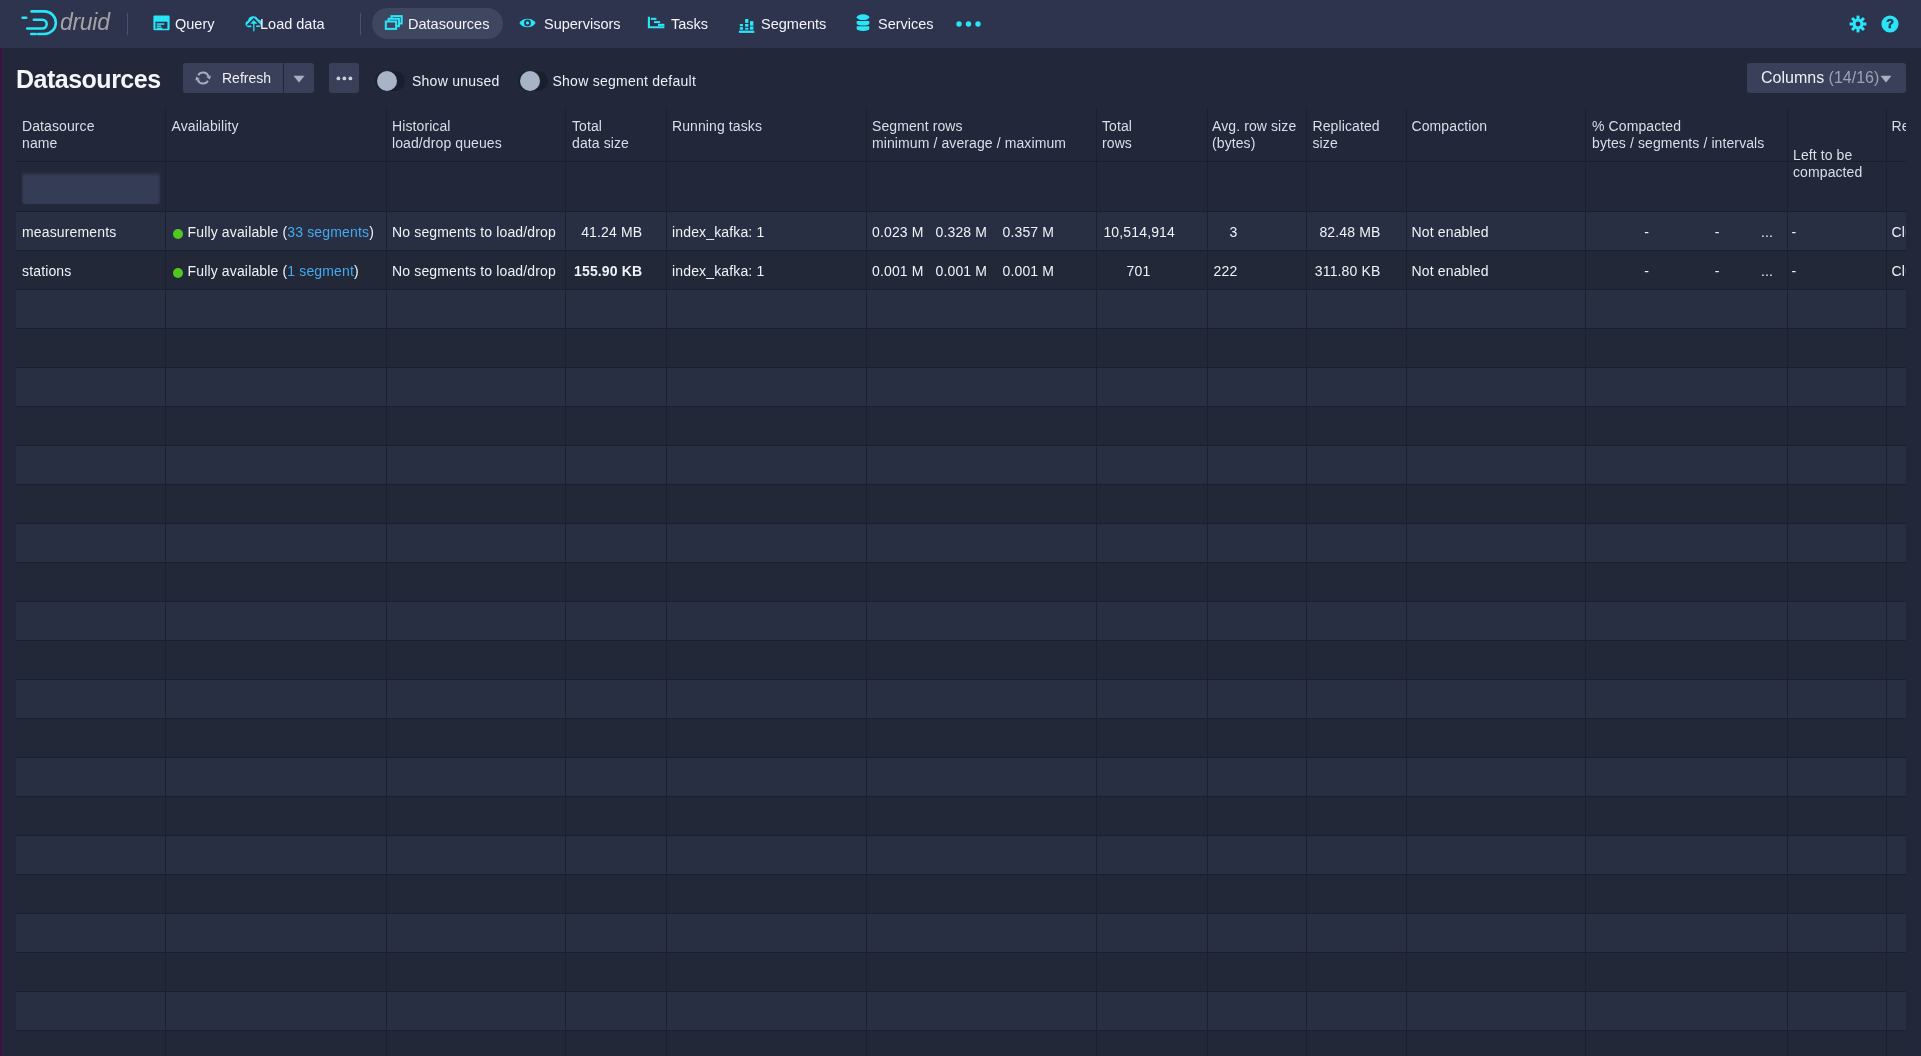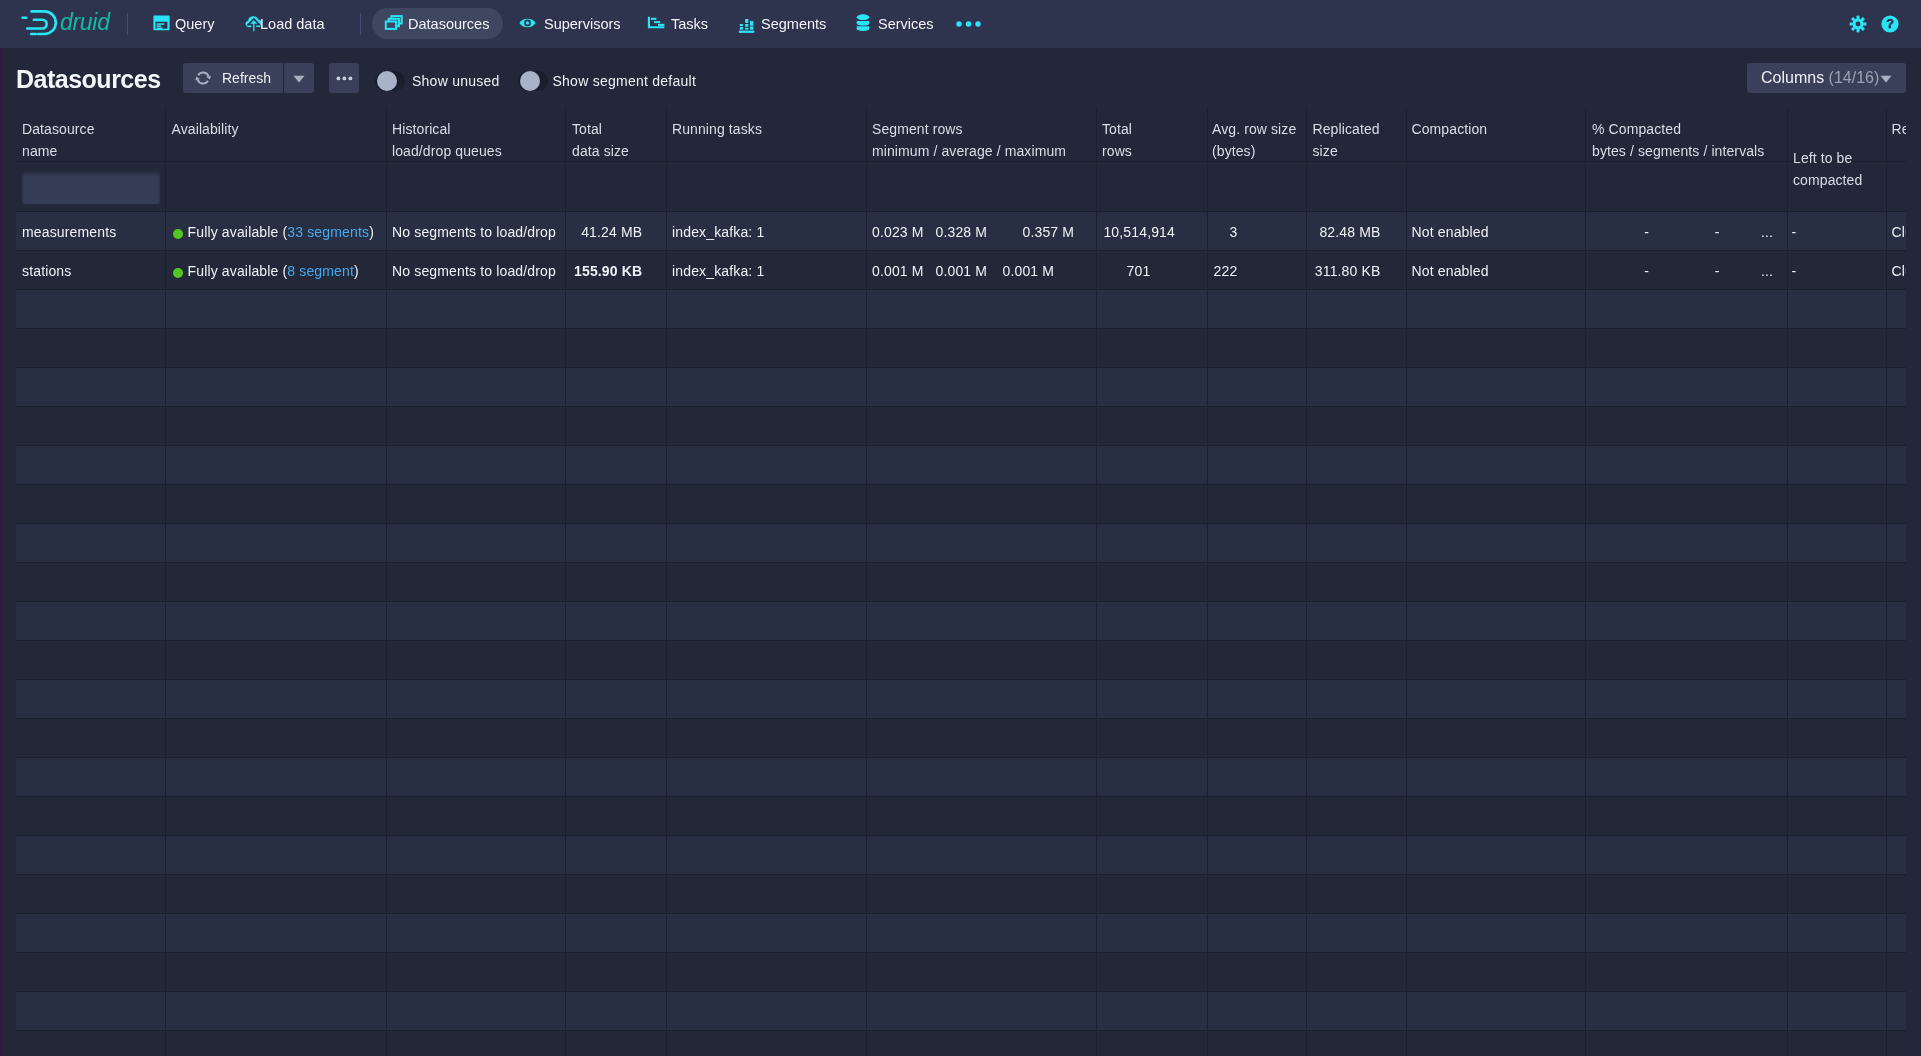--- a/index.html
+++ b/index.html
@@ -17,21 +17,21 @@
   }
   .strip {
     position:absolute; left:0; top:48px; width:1.6px; height:1008px;
     background:#3E1145;
   }
   .sep { position:absolute; top:13px; width:1px; height:22px; background:#475073; }
   .navlabel { position:absolute; top:0; height:48px; line-height:48px; font-size:14.5px; color:#F2F4F8; }
   .pill { position:absolute; left:372px; top:8px; width:131px; height:31px; border-radius:16px; background:#3F465F; }
   .wordmark {
     position:absolute; left:60px; top:9px; font-size:23px; font-style:italic;
-    color:#14b8a6; letter-spacing:-0.3px;
+    color:#a3a3a3; letter-spacing:-0.3px;
   }
   .title {
     position:absolute; left:16px; top:64.5px; font-size:25px; font-weight:700; color:#F4F6FA;
     letter-spacing:-0.5px;
   }
   .btn {
     position:absolute; top:63px; height:30px; background:#3A4059; border-radius:3px;
     color:#EDEFF5; font-size:14px;
   }
   .toggle-track { position:absolute; top:70.5px; width:30px; height:20px; border-radius:10px; background:#1A1F2E; }
@@ -41,21 +41,21 @@
   .tbl { position:absolute; left:15.5px; top:108px; width:1890.5px; height:948px; overflow:hidden; }
   .thead { position:absolute; left:0; top:0; width:1890.5px; height:54px; border-bottom:1px solid #1A1F2C; }
   .tfilter { position:absolute; left:0; top:54px; width:1890.5px; height:50px; border-bottom:1px solid #1A1F2C; }
   .tbody {
     position:absolute; left:0; top:104px; width:1890.5px; height:844px;
     background:repeating-linear-gradient(180deg,
       #292F42 0px, #292F42 38px, #1B202E 38px, #1B202E 39px,
       #232839 39px, #232839 77px, #1B202E 77px, #1B202E 78px);
   }
   .vline { position:absolute; top:0; width:1px; height:948px; background:#1C2130; }
-  .hcell { position:absolute; top:9.5px; font-size:14px; line-height:22px; color:#D9DEE8; letter-spacing:0.1px; }
+  .hcell { position:absolute; top:9.5px; font-size:14px; line-height:17px; color:#D9DEE8; letter-spacing:0.1px; }
   .cell { position:absolute; height:39px; line-height:41px; font-size:14px; color:#EFF2F7; white-space:nowrap; letter-spacing:0.15px; }
   .num { text-align:right; }
   .link { color:#43AAEF; }
   .filter-input {
     position:absolute; left:5px; top:63px; width:140px; height:34px;
     background:#353C55; border-radius:4px;
     border:1px solid #252B3F;
     box-shadow:inset 0 2px 3px rgba(10,12,20,0.35);
   }
   .dot { position:absolute; width:10px; height:10px; border-radius:5px; background:#52C721; }
@@ -253,34 +253,34 @@
   <div class="hcell" style="left:1876px;">Retention</div>
 
   <div class="cell" style="left:6.5px; top:104px;">measurements</div>
   <div class="dot" style="left:157px; top:120.5px;"></div>
   <div class="cell" style="left:172px; top:104px;">Fully available (<span class="link">33 segments</span>)</div>
   <div class="cell" style="left:376.5px; top:104px;">No segments to load/drop</div>
   <div class="cell num" style="left:556.5px; top:104px; width:70.3px;">41.24 MB</div>
   <div class="cell" style="left:656.5px; top:104px;">index_kafka: 1</div>
   <div class="cell" style="left:856.5px; top:104px;">0.023 M</div>
   <div class="cell" style="left:920px; top:104px;">0.328 M</div>
-  <div class="cell" style="left:987px; top:104px;margin-left:20px;">0.357 M</div>
+  <div class="cell" style="left:987px; top:104px;">0.357 M</div>
   <div class="cell num" style="left:1086.5px; top:104px; width:73px;">10,514,914</div>
   <div class="cell num" style="left:1196.5px; top:104px; width:25.4px;">3</div>
   <div class="cell num" style="left:1297px; top:104px; width:68px;">82.48 MB</div>
   <div class="cell" style="left:1396px; top:104px;">Not enabled</div>
   <div class="cell num" style="left:1576.5px; top:104px; width:57px;">-</div>
   <div class="cell num" style="left:1647px; top:104px; width:57px;">-</div>
   <div class="cell" style="left:1745.5px; top:104px;">...</div>
   <div class="cell" style="left:1776px; top:104px;">-</div>
   <div class="cell" style="left:1876px; top:104px;">Cluster default: P1Y</div>
 
   <div class="cell" style="left:6.5px; top:143px;">stations</div>
   <div class="dot" style="left:157px; top:159.5px;"></div>
-  <div class="cell" style="left:172px; top:143px;">Fully available (<span class="link">8 segment</span>)</div>
+  <div class="cell" style="left:172px; top:143px;">Fully available (<span class="link">1 segment</span>)</div>
   <div class="cell" style="left:376.5px; top:143px;">No segments to load/drop</div>
   <div class="cell num" style="left:556.5px; top:143px; width:70.3px;font-weight:bold;">155.90 KB</div>
   <div class="cell" style="left:656.5px; top:143px;">index_kafka: 1</div>
   <div class="cell" style="left:856.5px; top:143px;">0.001 M</div>
   <div class="cell" style="left:920px; top:143px;">0.001 M</div>
   <div class="cell" style="left:987px; top:143px;">0.001 M</div>
   <div class="cell num" style="left:1086.5px; top:143px; width:73px;text-align:center;">701</div>
   <div class="cell num" style="left:1196.5px; top:143px; width:25.4px;">222</div>
   <div class="cell num" style="left:1297px; top:143px; width:68px;">311.80 KB</div>
   <div class="cell" style="left:1396px; top:143px;">Not enabled</div>

